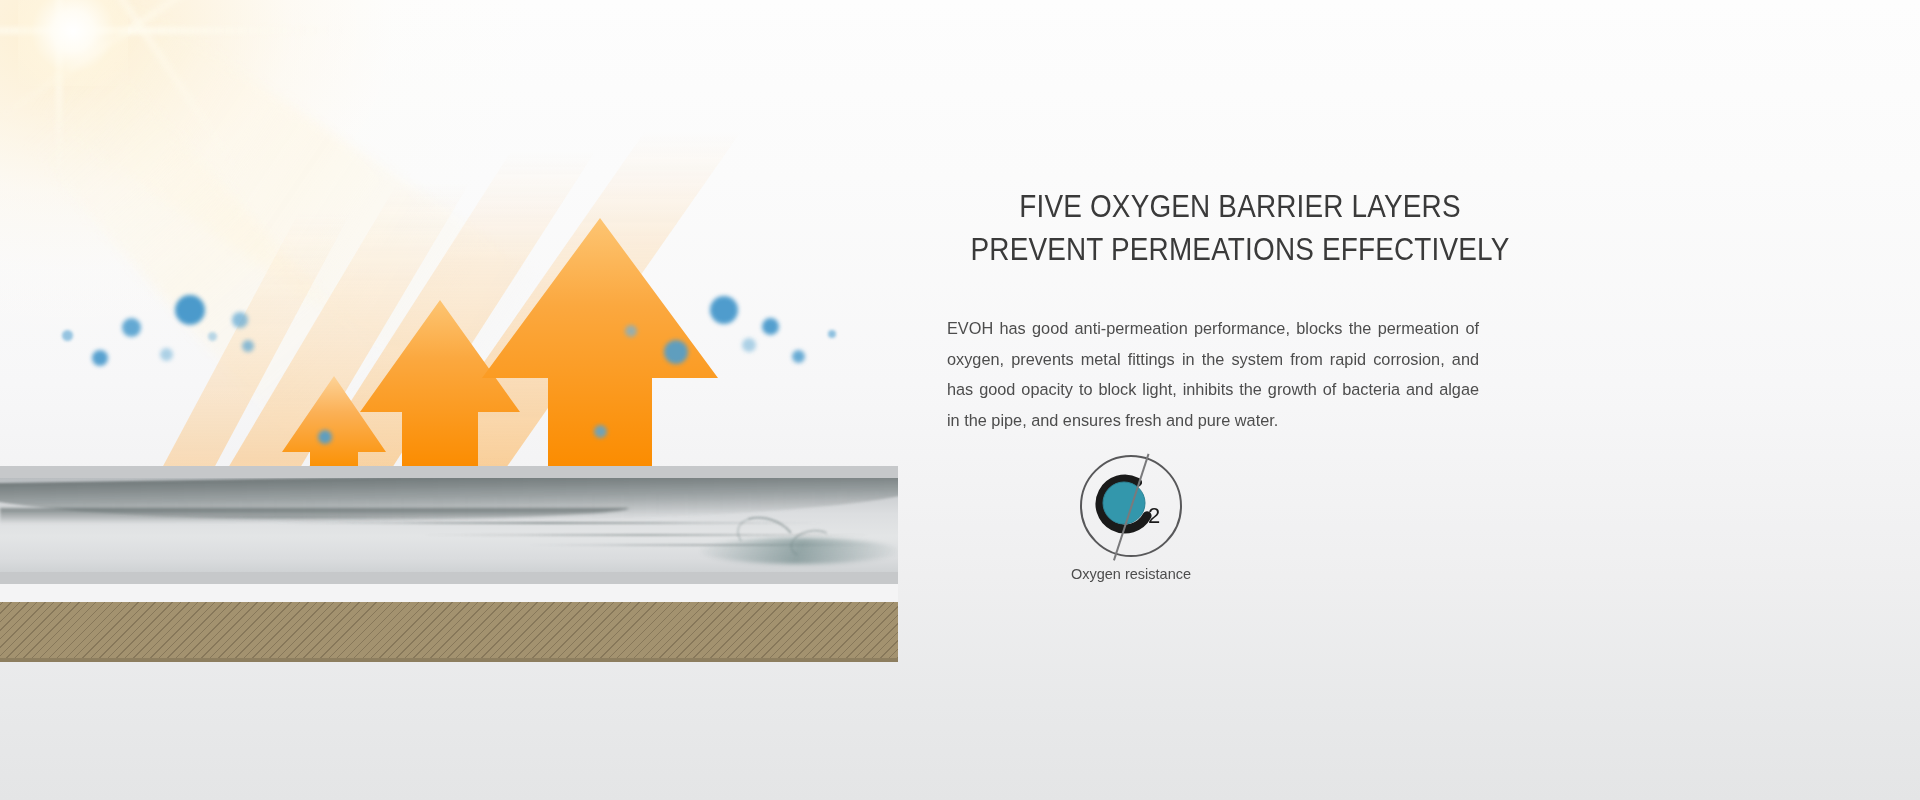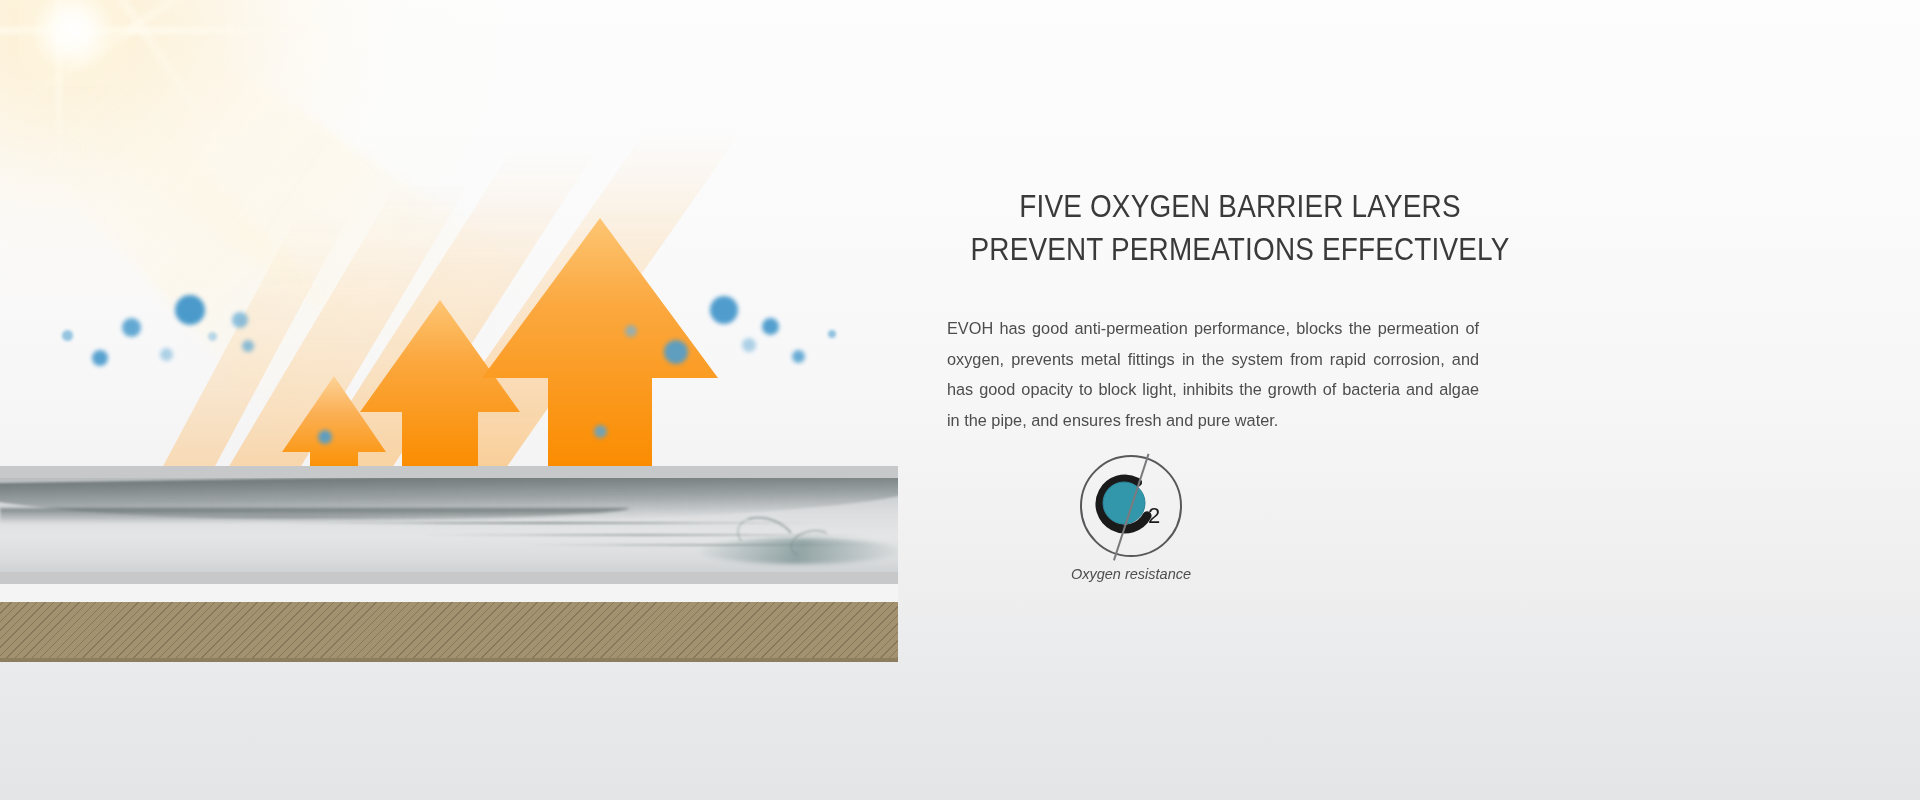--- a/index.html
+++ b/index.html
@@ -116,21 +116,21 @@
     position:relative;width:98px;height:98px;margin:0 auto;
     border:2px solid #58585a;border-radius:50%;background:transparent;
   }
   .feature .slash{
     position:absolute;left:50%;top:-6px;width:1.5px;height:112px;
     background:#7a7a7c;transform:translateX(-50%) rotate(18deg);
   }
   .feature .glyph{position:absolute;left:0;top:0;width:98px;height:98px;}
   .feature .cap{
     margin-top:9px;font-size:14.5px;color:#4d4d4d;
-    font-family:"Liberation Sans",sans-serif;white-space:nowrap;font-style:italic;
+    font-family:"Liberation Sans",sans-serif;white-space:nowrap;
   }
 </style>
 </head>
 <body>
 
 <div id="stage">
 
   <div>
     <div class="flare-wash"></div>
     <div class="flare-streak streak-a"></div>

